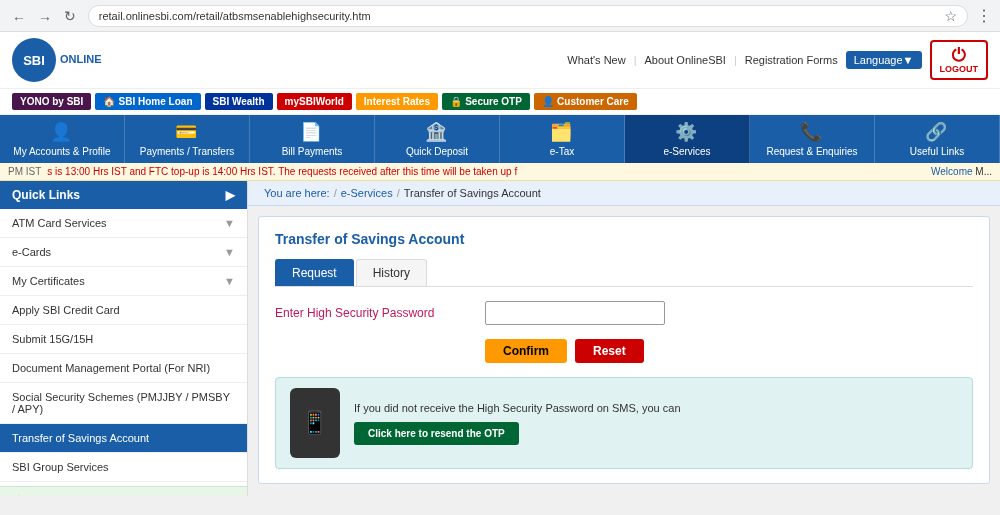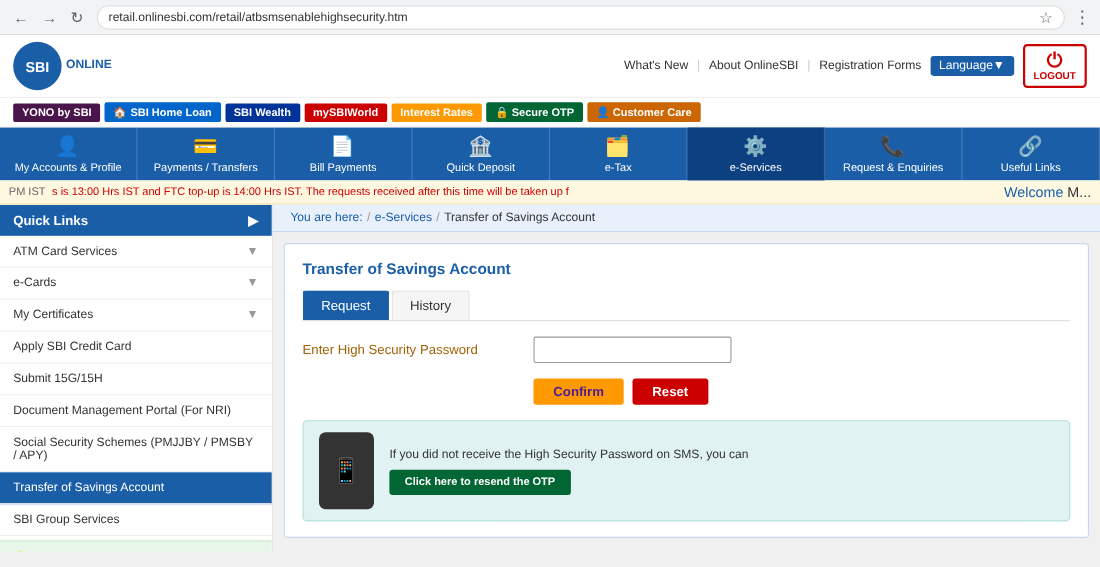--- a/index.html
+++ b/index.html
@@ -169,30 +169,30 @@
 
     
     .otp-note {
       color: #cc6600; font-size: 12px; font-weight: bold;
       margin-bottom: 12px; font-style: italic;
     }
     .form-row {
       display: flex; align-items: center; gap: 10px;
       margin-bottom: 14px;
     }
-    .form-label { font-size: 12px; color: #a16207; width: 200px; }
+    .form-label { font-size: 12px; color: #be185d; width: 200px; }
     .form-input {
       border: 1px solid #999; padding: 4px 8px;
       font-size: 12px; width: 180px; border-radius: 2px;
     }
 
     
     .btn-row { display: flex; gap: 8px; margin-bottom: 14px; margin-left: 210px; }
     .btn-confirm {
-      background: #ff9900; color: #4c1d95; border: none;
+      background: #ff9900; color: #000000; border: none;
       padding: 5px 18px; cursor: pointer; font-size: 12px;
       border-radius: 3px; font-weight: bold;
     }
     .btn-reset {
       background: #cc0000; color: white; border: none;
       padding: 5px 18px; cursor: pointer; font-size: 12px;
       border-radius: 3px; font-weight: bold;
     }
 
     
@@ -295,21 +295,21 @@
   </div>
   <div class="nav-item">
     <span class="nav-icon">🔗</span>
     <span>Useful Links</span>
   </div>
 </div>
 
 <div style="display:flex; background:#fff8e1; border-bottom:1px solid #f0e0a0; overflow:hidden; align-items:center; padding: 3px 8px;">
   <span class="ticker-time" style="font-size:10px;color:#666;white-space:nowrap;margin-right:6px;">PM IST</span>
   <span class="ticker-text" style="font-size:10px;color:#cc0000;white-space:nowrap;">s is 13:00 Hrs IST and FTC top-up is 14:00 Hrs IST. The requests received after this time will be taken up f</span>
-  <span style="margin-left:auto;font-size:13px;color:#1a5ea8;">
+  <span style="margin-left:auto;font-size:10px;color:#1a5ea8;">
     <span>Welcome</span>
     <span style="color:#333;">M...</span>
   </span>
 </div>
 
 <div class="main-layout">
 
   <div class="sidebar">
     <div class="quick-links-header">
       <span>Quick Links</span>

